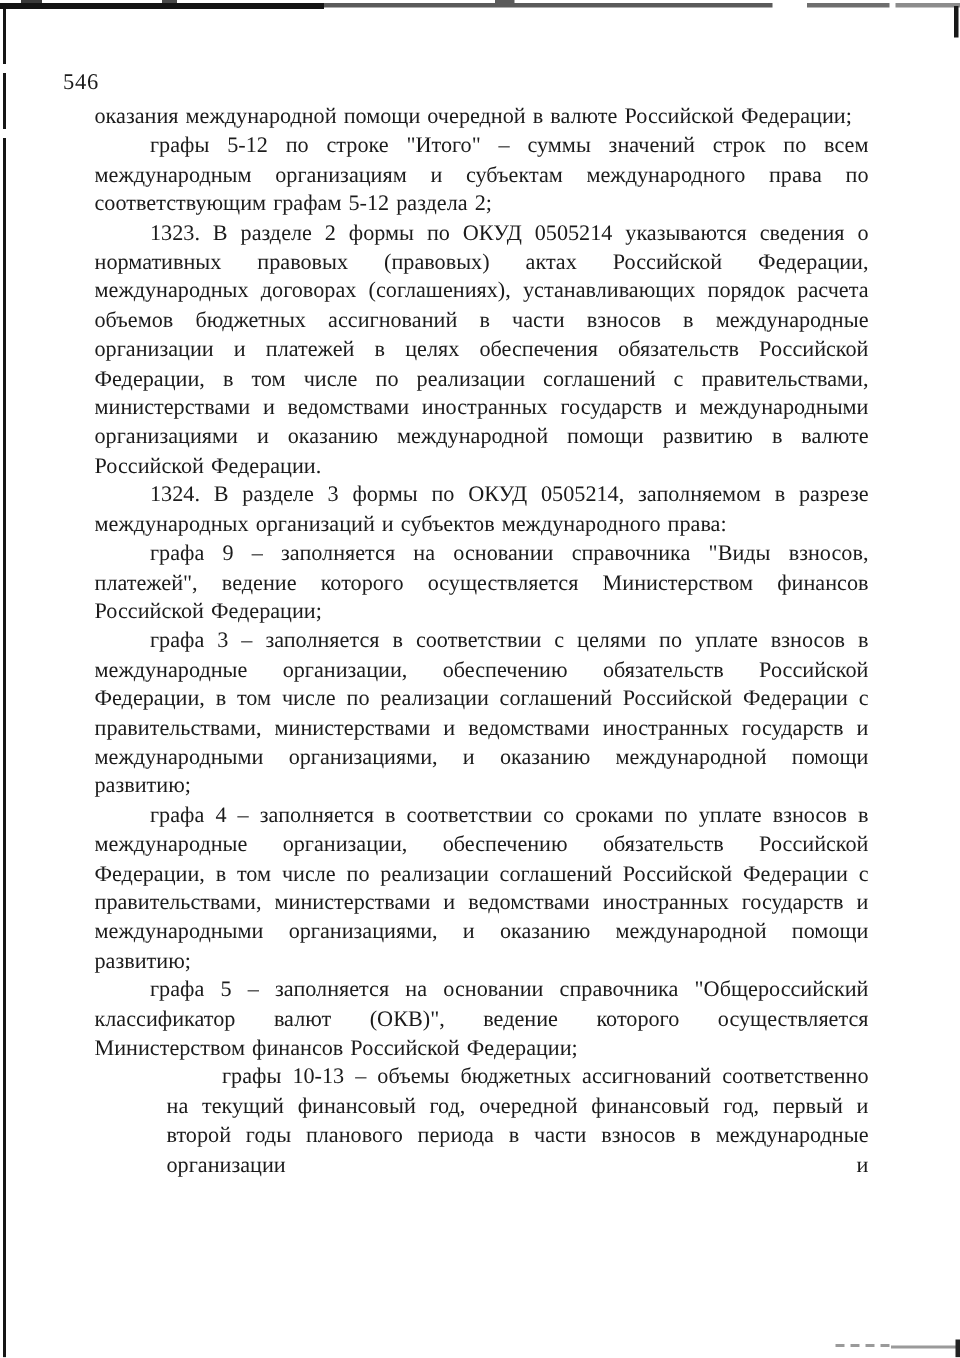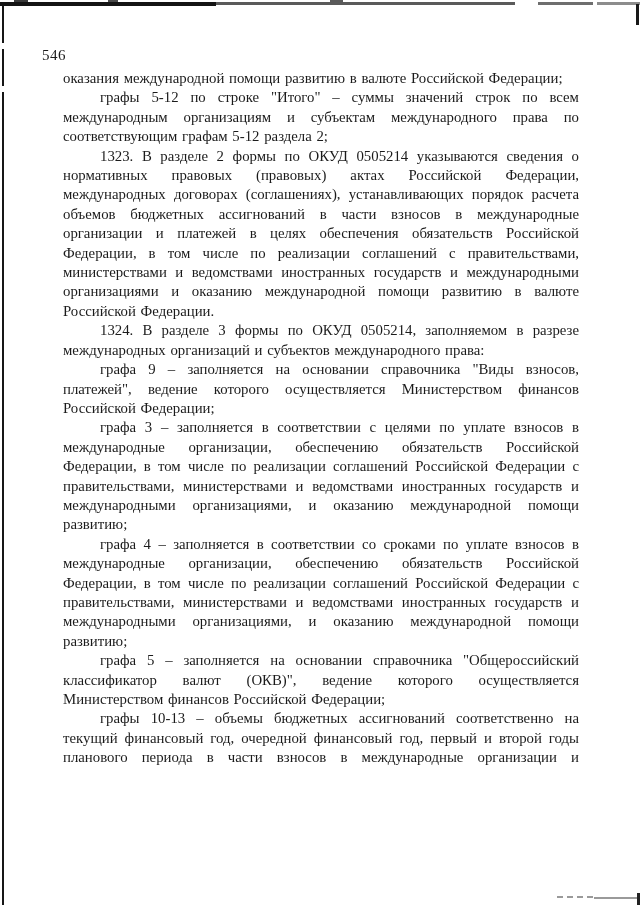--- a/index.html
+++ b/index.html
@@ -59,21 +59,21 @@
   }
   .content p {
     margin: 0;
     font-size: 14.8px;
     line-height: 19.4px;
     text-align: justify;
     text-indent: 37px;
     word-spacing: 1px;
   }
   .content p.first { text-indent: 0; }
-  .content p.last  { text-align-last: justify; }
+  .content p.last  { text-align-last: justify; margin-left: 48px; }
 </style>
 </head>
 <body>
 
 <div class="page">
 
   <div class="edge-left"></div>
   <div class="edge-top-1"></div>
   <div class="edge-top-2"></div>
   <div class="edge-top-3"></div>
@@ -82,21 +82,21 @@
   <div class="tick-b"></div>
   <div class="tick-c"></div>
   <div class="edge-right-tick"></div>
   <div class="bottom-dashes"></div>
   <div class="bottom-line"></div>
   <div class="bottom-corner"></div>
 
   <div class="page-number">546</div>
 
   <div class="content">
-    <p class="first">оказания международной помощи развитию в валюте Российской Федерации;</p>
+    <p class="first">оказания международной помощи очередной в валюте Российской Федерации;</p>
     <p>графы 5-12 по строке "Итого" – суммы значений строк по всем международным организациям и субъектам международного права по соответствующим графам 5-12 раздела 2;</p>
     <p>1323. В разделе 2 формы по ОКУД 0505214 указываются сведения о нормативных правовых (правовых) актах Российской Федерации, международных договорах (соглашениях), устанавливающих порядок расчета объемов бюджетных ассигнований в части взносов в международные организации и платежей в целях обеспечения обязательств Российской Федерации, в том числе по реализации соглашений с правительствами, министерствами и ведомствами иностранных государств и международными организациями и оказанию международной помощи развитию в валюте Российской Федерации.</p>
     <p>1324. В разделе 3 формы по ОКУД 0505214, заполняемом в разрезе международных организаций и субъектов международного права:</p>
     <p>графа 9 – заполняется на основании справочника "Виды взносов, платежей", ведение которого осуществляется Министерством финансов Российской Федерации;</p>
     <p>графа 3 – заполняется в соответствии с целями по уплате взносов в международные организации, обеспечению обязательств Российской Федерации, в том числе по реализации соглашений Российской Федерации с правительствами, министерствами и ведомствами иностранных государств и международными организациями, и оказанию международной помощи развитию;</p>
     <p>графа 4 – заполняется в соответствии со сроками по уплате взносов в международные организации, обеспечению обязательств Российской Федерации, в том числе по реализации соглашений Российской Федерации с правительствами, министерствами и ведомствами иностранных государств и международными организациями, и оказанию международной помощи развитию;</p>
     <p>графа 5 – заполняется на основании справочника "Общероссийский классификатор валют (ОКВ)", ведение которого осуществляется Министерством финансов Российской Федерации;</p>
     <p class="last">графы 10-13 – объемы бюджетных ассигнований соответственно на текущий финансовый год, очередной финансовый год, первый и второй годы планового периода в части взносов в международные организации и</p>
   </div>
 

